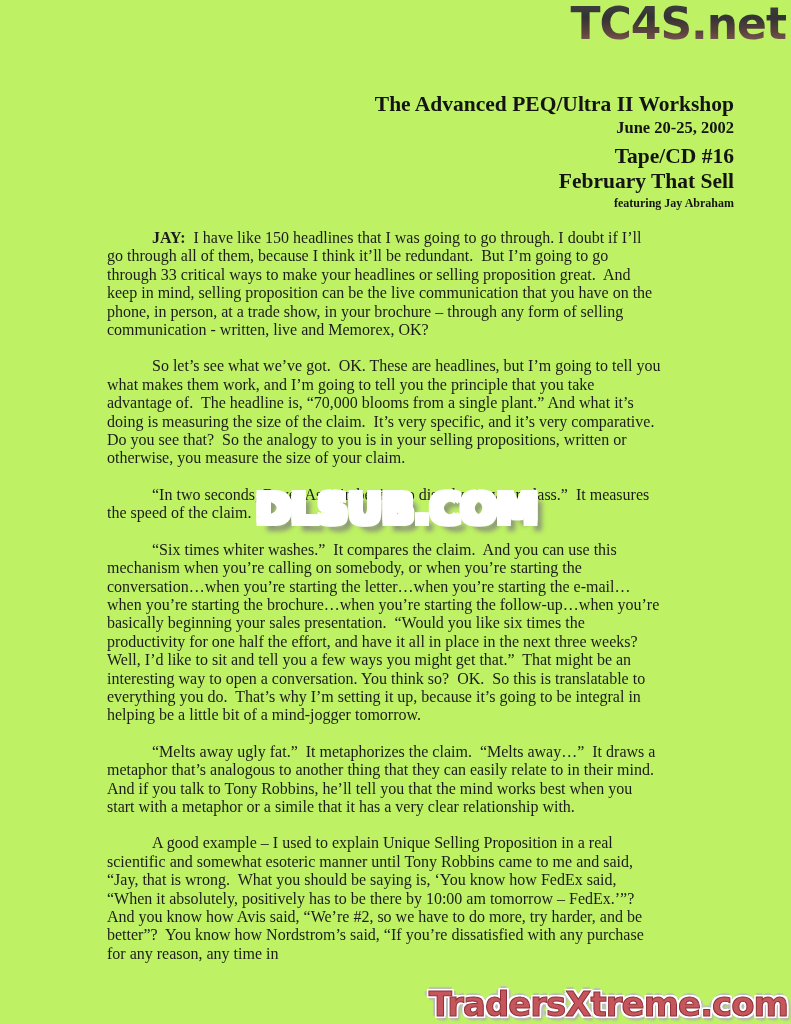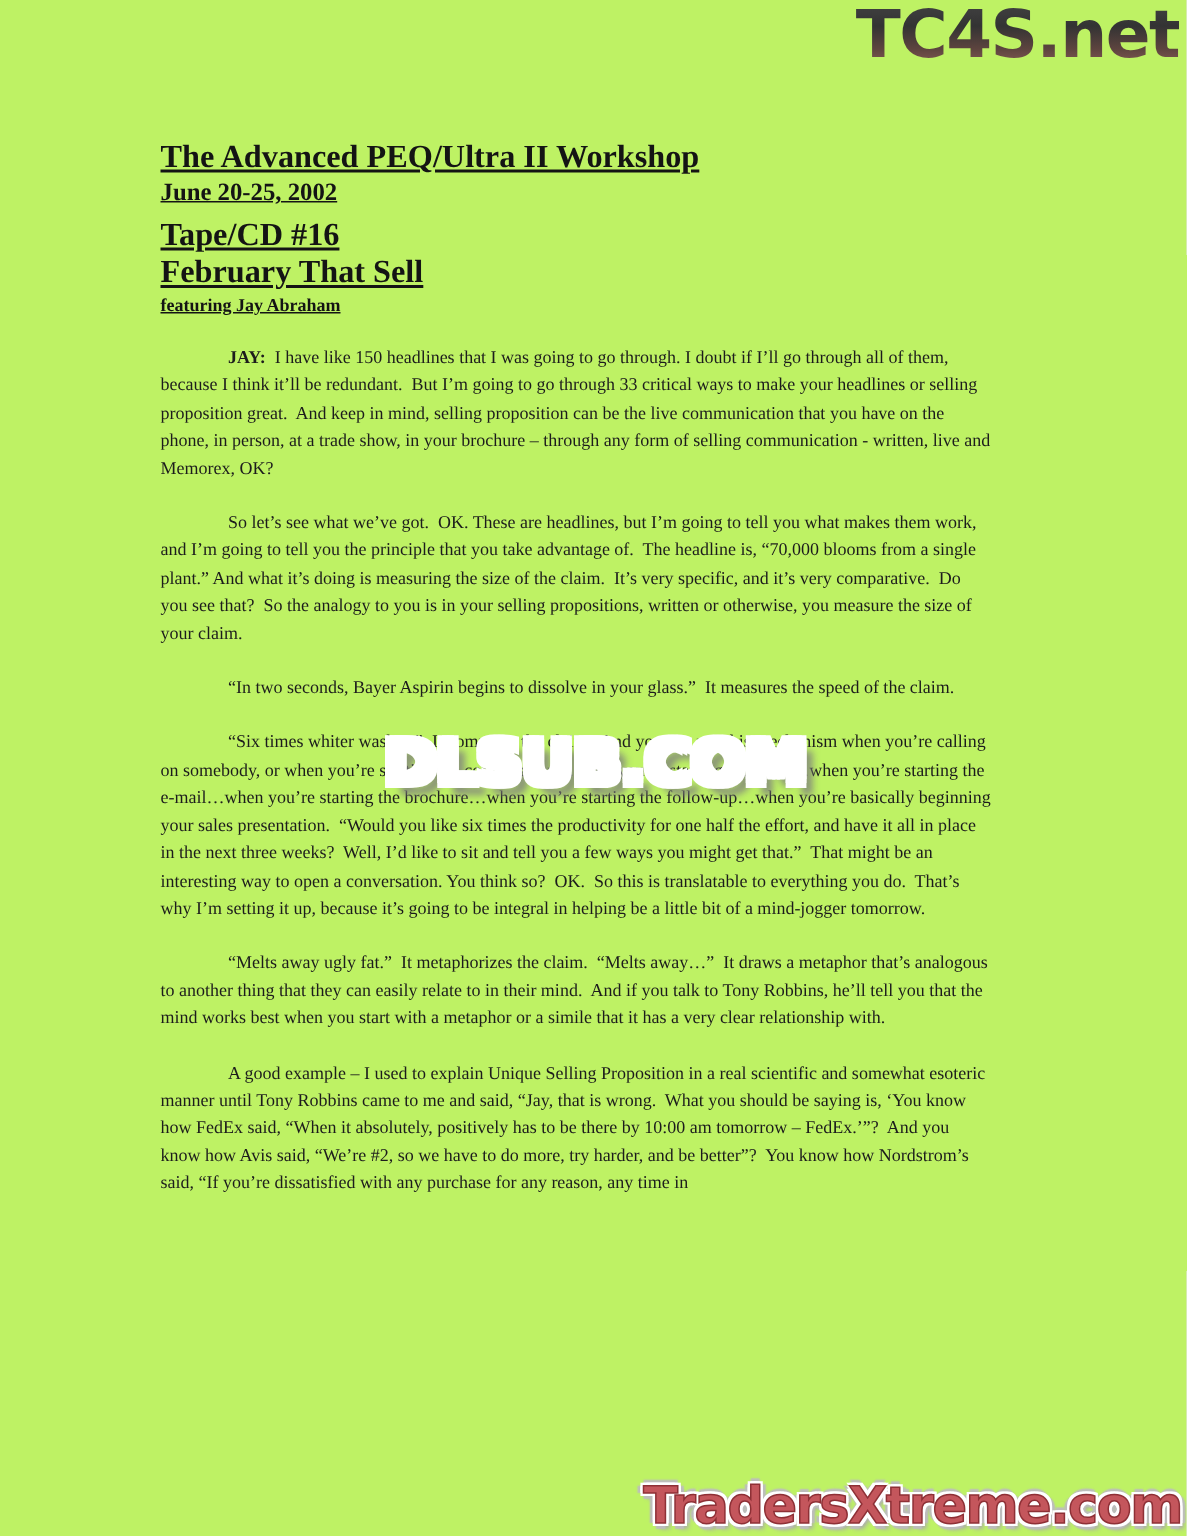--- a/index.html
+++ b/index.html
@@ -19,32 +19,32 @@
     font-family:"DejaVu Sans","Liberation Sans",sans-serif;
     font-weight:bold; font-size:44px; letter-spacing:-1px;
     background:linear-gradient(180deg,#454545 0%, #333333 38%, #5d443f 68%, #97675d 100%);
     -webkit-background-clip:text; background-clip:text;
     color:#3a3a3a; -webkit-text-fill-color:transparent;
   }
 
   
   .title-block {
     position:absolute; top:92px; left:107px; right:57px;
-    text-align:left; font-weight:bold; color:#141414;text-decoration:underline;
+    text-align:right; font-weight:bold; color:#141414;
   }
   .t-workshop { font-size:21.5px; line-height:25px; }
   .t-date     { font-size:16.5px; line-height:21px; }
   .t-tape     { font-size:21.5px; line-height:25px; margin-top:6px; }
   .t-session  { font-size:21.5px; line-height:24px; }
   .t-feat     { font-size:12px;   line-height:21px; }
 
   
   .body-text {
     position:absolute; top:229px; left:107px; width:554px;
-    font-size:12px; line-height:18.4px; color:#1c1c1c;
+    font-size:16px; line-height:18.4px; color:#1c1c1c;
   }
   .para { margin:0 0 18px 0; text-indent:45px; white-space:pre-wrap; }
   .speaker { font-weight:bold; }
 
   
   .watermark {
     position:absolute; left:256px; top:486px;
     font-family:"DejaVu Sans","Liberation Sans",sans-serif;
     font-weight:bold; font-size:40px; letter-spacing:0;
     transform:scaleX(1.05); transform-origin:left center;

